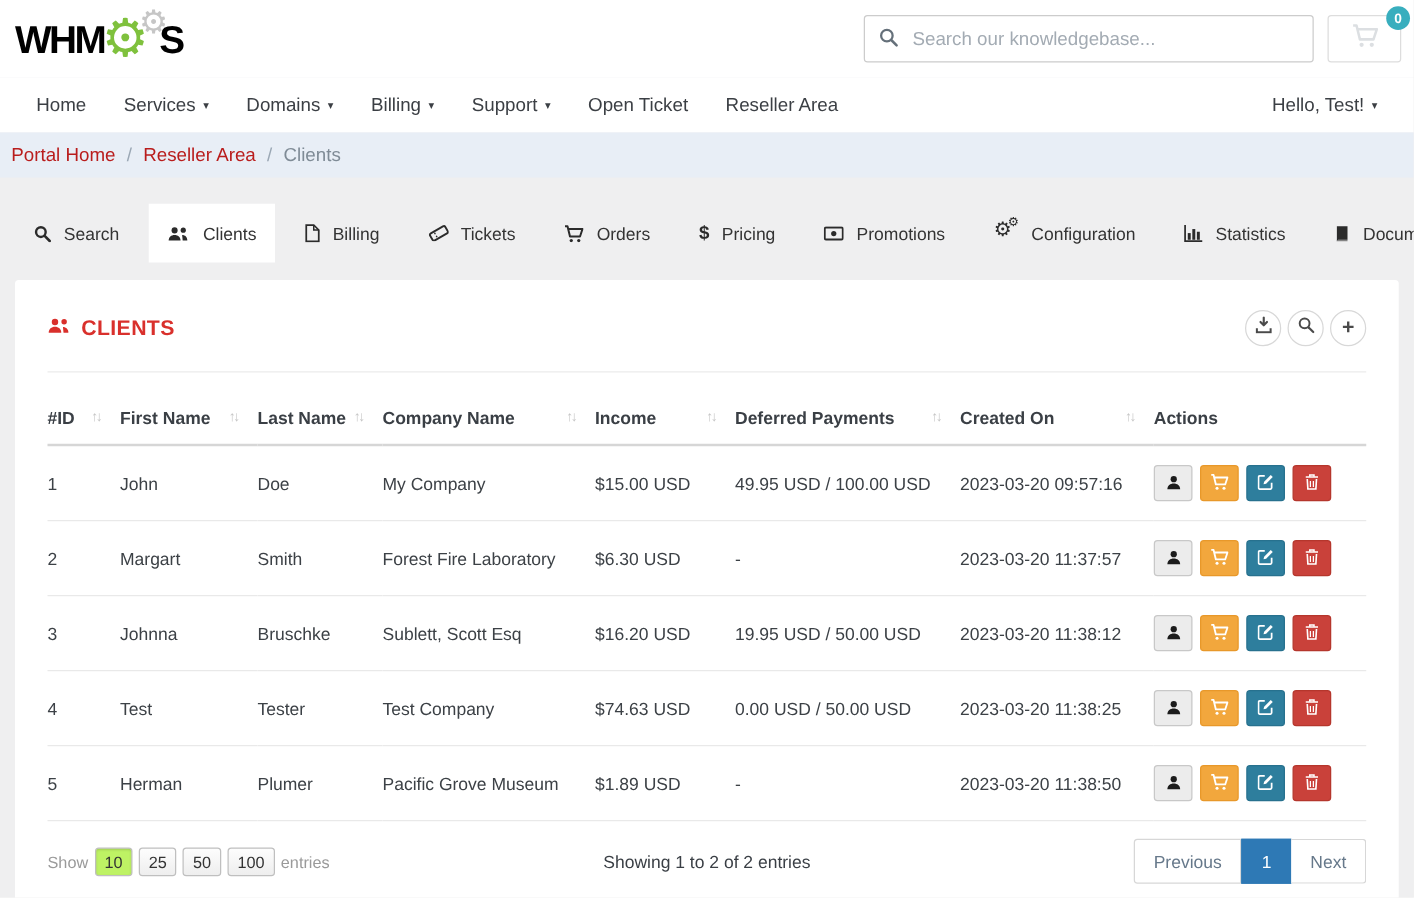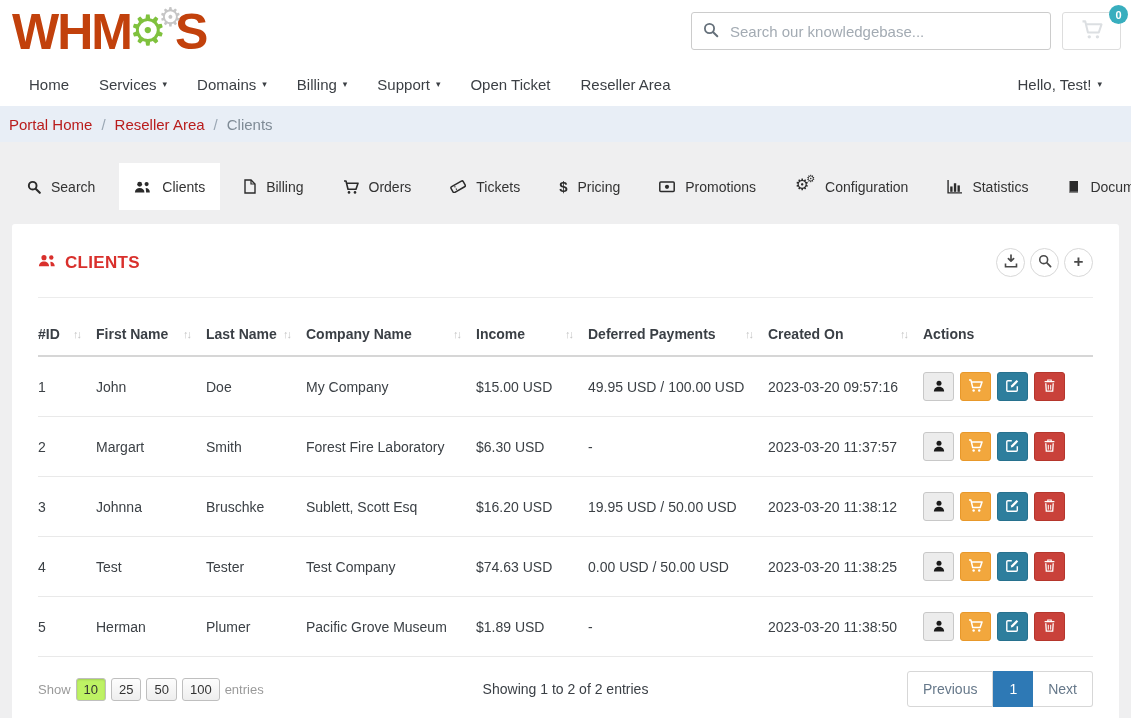--- a/index.html
+++ b/index.html
@@ -2,21 +2,21 @@
 <html><head>
 <meta charset="utf-8">
 <style>
   * { margin:0; padding:0; box-sizing:border-box; }
   html,body { width:1131px; height:718px; overflow:hidden;
     font-family:"Liberation Sans", sans-serif; background:#efeff0; }
 
   
   .site-header { background:#fff; height:62px; display:flex; align-items:center; padding:0 10px; }
   .logo { display:flex; align-items:flex-end; cursor:pointer; margin-left:2px; }
-  .logo-txt { font-size:50px; font-weight:bold; color:#c2410c; letter-spacing:-2px; line-height:44px; }
+  .logo-txt { font-size:31px; font-weight:bold; color:#000000; letter-spacing:-2px; line-height:44px; }
   .logo-gearwrap { position:relative; width:44px; height:46px; display:inline-block; }
   .gear-green { position:absolute; left:-2px; top:2px; font-size:42px; line-height:42px; color:#7fc13d; }
   .gear-gray  { position:absolute; right:-7px; top:-4px; font-size:26px; line-height:26px; color:#c6c6c6; }
   .header-right { margin-left:auto; display:flex; align-items:center; gap:11px; }
   .kb-search { position:relative; width:360px; }
   .kb-search input { width:100%; height:38px; border:1px solid #ccc; border-radius:3px;
     padding:0 10px 0 38px; font-size:15px; color:#444; font-family:"Liberation Sans",sans-serif; outline:none; }
   .kb-search input::placeholder { color:#a3abb3; }
   .kb-search .mag { position:absolute; left:12px; top:10px; color:#65707a; }
   .cart-btn { position:relative; width:59px; height:38px; background:#fff; border:1px solid #ddd;
@@ -196,38 +196,38 @@
       <span class="ticon">
         <svg width="12" height="15" viewBox="0 0 12 15">
             <path d="M1 1h6l4 4v9H1z" fill="none" stroke="currentColor" stroke-width="1.4"></path>
             <path d="M7 1v4h4" fill="none" stroke="currentColor" stroke-width="1.2"></path>
           </svg>
         </span>
       <span>Billing</span>
       </a>
     <a class="tab">
       <span class="ticon">
-        <svg width="16" height="14" viewBox="0 0 16 14">
-            <path d="M1 1h2l2 8.2h8l2-6H4" fill="none" stroke="currentColor" stroke-width="1.6" stroke-linejoin="round"></path>
-            <circle cx="6" cy="12.4" r="1.3" fill="currentColor"></circle>
-            <circle cx="12" cy="12.4" r="1.3" fill="currentColor"></circle>
-          </svg>
-        </span>
-      <span>Orders</span>
-      </a>
-    <a class="tab">
-      <span class="ticon">
         <svg width="16" height="13" viewBox="0 0 16 13">
             <g transform="rotate(-30 8 6.5)">
               <rect x="1" y="3.5" width="14" height="6.5" rx="1.4" fill="none" stroke="currentColor" stroke-width="1.5"></rect>
               <line x1="5.2" y1="4.5" x2="5.2" y2="9" stroke="currentColor" stroke-width="1.1" stroke-dasharray="1.4,1.4"></line>
             </g>
           </svg>
         </span>
       <span>Tickets</span>
+      </a>
+    <a class="tab">
+      <span class="ticon">
+        <svg width="16" height="14" viewBox="0 0 16 14">
+            <path d="M1 1h2l2 8.2h8l2-6H4" fill="none" stroke="currentColor" stroke-width="1.6" stroke-linejoin="round"></path>
+            <circle cx="6" cy="12.4" r="1.3" fill="currentColor"></circle>
+            <circle cx="12" cy="12.4" r="1.3" fill="currentColor"></circle>
+          </svg>
+        </span>
+      <span>Orders</span>
       </a>
     <a class="tab">
       <span class="ticon dollar">$</span>
       <span>Pricing</span>
       </a>
     <a class="tab">
       <span class="ticon">
         <svg width="16" height="12" viewBox="0 0 16 12">
             <rect x="0.8" y="1" width="14.4" height="9.6" rx="1" fill="none" stroke="currentColor" stroke-width="1.5"></rect>
             <circle cx="8" cy="5.8" r="2.1" fill="currentColor"></circle>

